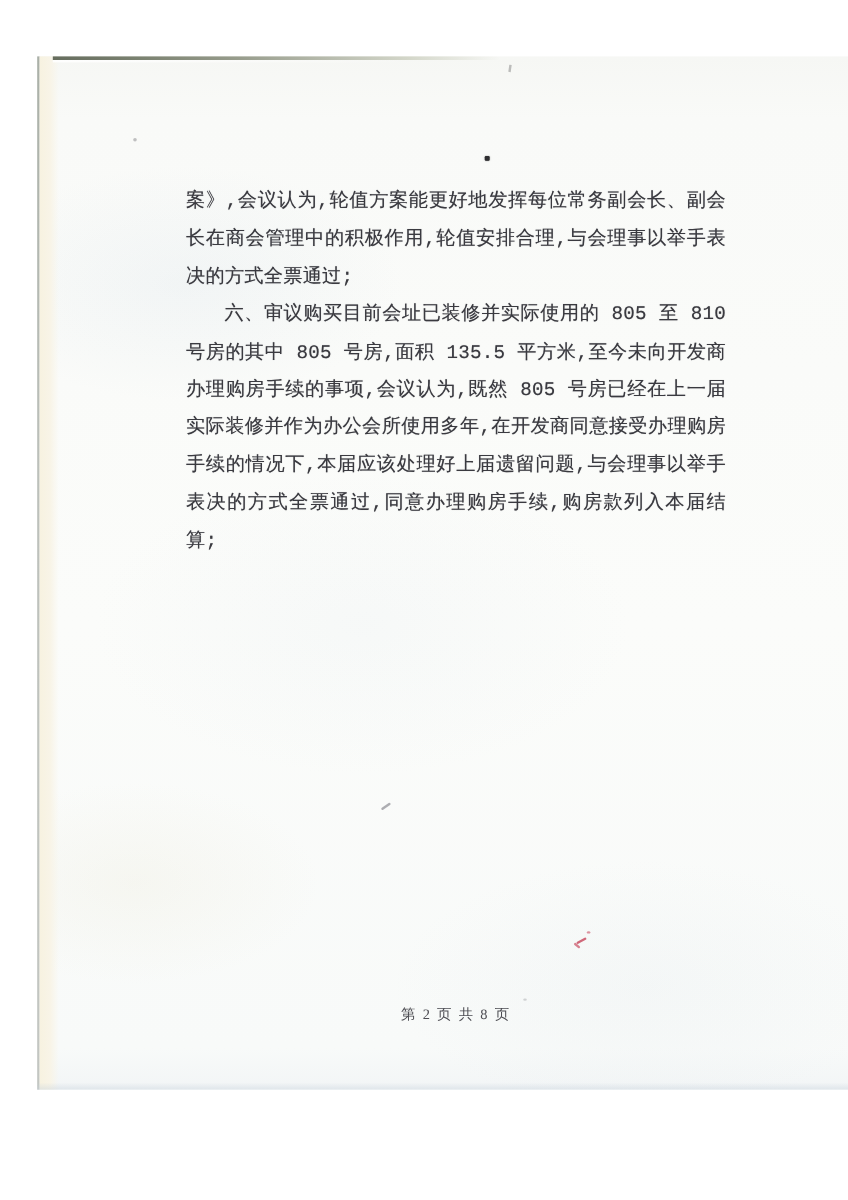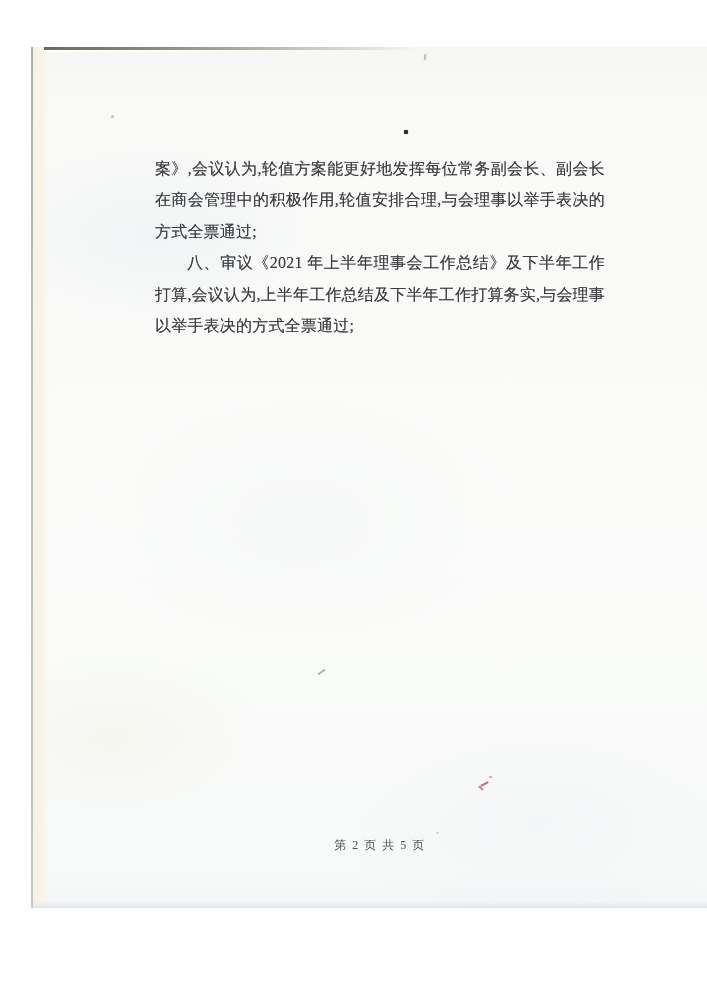--- a/index.html
+++ b/index.html
@@ -86,20 +86,21 @@
     font-size: 16px;
     line-height: 31.4px;
     text-align: justify;
     text-align-last: left;
     letter-spacing: 0.2px;
   }
   .doc-body p {
     margin: 0;
     text-indent: 2em;
     text-shadow: 0 0 0.6px rgba(58,58,64,0.55);
+    font-family: Liberation Mono, monospace;
   }
   .doc-body p:first-child {
     text-indent: 0;
   }
   .page-footer {
     position: absolute;
     left: 124px;
     top: 790px;
     width: 450px;
     text-align: center;
@@ -172,24 +173,24 @@
   <div class="paper">
 
     <div class="paper-left-edge artifact"></div>
     <div class="paper-left-strip artifact"></div>
     <div class="paper-top-edge-real artifact"></div>
     <div class="paper-top-highlight artifact"></div>
     <div class="paper-bottom-edge artifact"></div>
 
     <div class="doc-body">
       <p>案》,会议认为,轮值方案能更好地发挥每位常务副会长、副会长在商会管理中的积极作用,轮值安排合理,与会理事以举手表决的方式全票通过;</p>
-      <p>八、审议《2021 年上半年理事会工作总结》及下半年工作打算,会议认为,上半年工作总结及下半年工作打算务实,与会理事以举手表决的方式全票通过;</p>
+      <p>六、审议购买目前会址已装修并实际使用的 805 至 810 号房的其中 805 号房,面积 135.5 平方米,至今未向开发商办理购房手续的事项,会议认为,既然 805 号房已经在上一届实际装修并作为办公会所使用多年,在开发商同意接受办理购房手续的情况下,本届应该处理好上届遗留问题,与会理事以举手表决的方式全票通过,同意办理购房手续,购房款列入本届结算;</p>
     </div>
 
-    <div class="page-footer">第 2 页 共 5 页</div>
+    <div class="page-footer">第 2 页 共 8 页</div>
 
     <div class="artifact ink-dot"></div>
     <div class="artifact speck-1"></div>
     <div class="artifact speck-2"></div>
     <div class="artifact speck-3"></div>
     <div class="artifact pencil-slash"></div>
     <div class="artifact red-pen-mark">
       <span class="stroke-a"></span>
       <span class="stroke-b"></span>
       <span class="stroke-c"></span>

